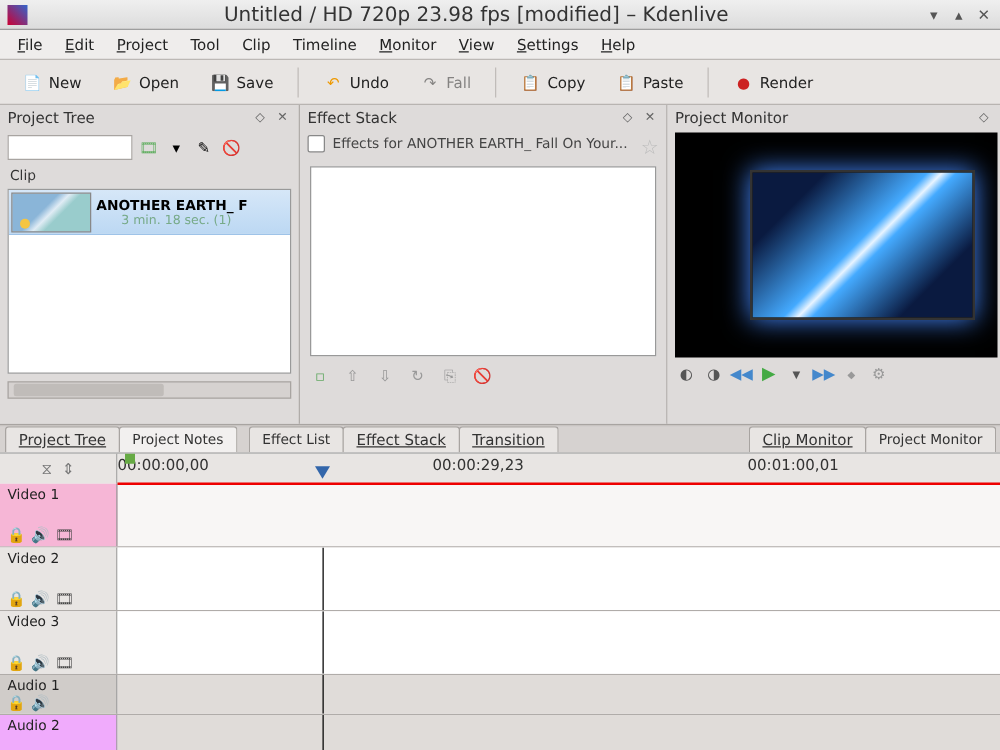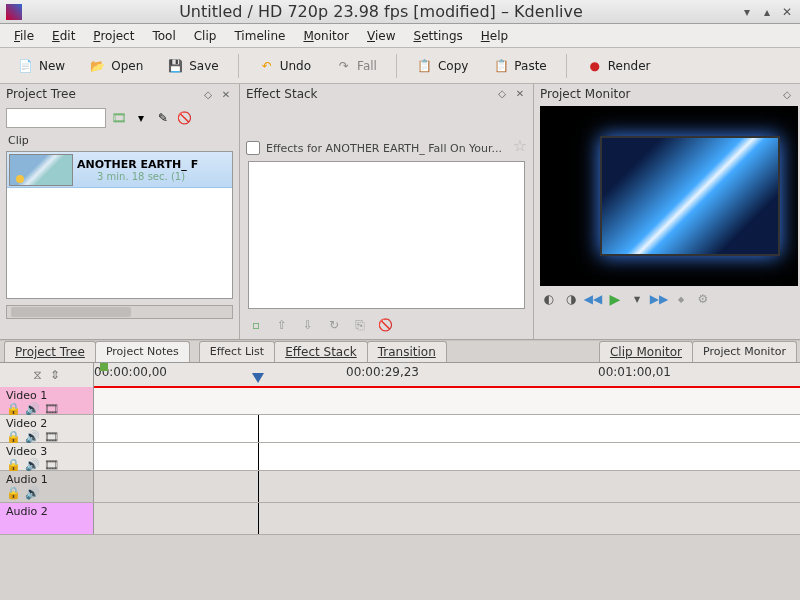--- a/index.html
+++ b/index.html
@@ -29,21 +29,21 @@
 .pt-list { margin:2px 6px; background:#fff; border:1px solid #999; height:148px; overflow:hidden; }
 .pt-item { display:flex; align-items:center; background:linear-gradient(#d6e7f8,#bcd8f3); height:36px; padding:2px; gap:4px; border-bottom:1px solid #9ec3e8; }
 .pt-thumb { width:64px; height:32px; background:linear-gradient(135deg,#8ab5d8 40%,#e0ecf5 50%,#9cc 60%); border:1px solid #888; position:relative; }
 .pt-thumb::after { content:""; position:absolute; bottom:2px; left:6px; width:8px; height:8px; background:#f4c542; border-radius:50%; }
 .pt-item .info { display:flex; flex-direction:column; overflow:hidden; }
 .pt-item .name { font-weight:bold; font-size:11px; white-space:nowrap; }
 .pt-item .dur { font-size:10px; color:#7a8;margin-left:20px; }
 .pt-scroll { height:14px; background:#d6d2d0; margin:4px 6px 0; border:1px solid #a8a4a1; position:relative; }
 .pt-scroll .thumb { position:absolute; left:4px; top:1px; width:120px; height:10px; background:#c0bcb9; border-radius:2px; }
 .effstack { width:294px; }
-.es-head { padding:4px 6px; display:flex; align-items:flex-end; gap:6px;margin-top:28px; }
+.es-head { padding:4px 6px; display:flex; align-items:flex-start; gap:6px; }
 .es-head .chk { width:14px; height:14px; border:1px solid #888; background:#fff; border-radius:2px; }
 .es-head .lbl { flex:1; font-size:11px; color:#444; white-space:nowrap; overflow:hidden; text-overflow:ellipsis; }
 .es-head .star { color:#bbb; font-size:16px; }
 .es-body { margin:2px 8px; background:#fff; border:1px solid #999; height:152px; }
 .es-tools { padding:6px 8px; display:flex; align-items:center; gap:10px; }
 .es-tools .ic { width:16px; height:16px; color:#999; display:flex; align-items:center; justify-content:center; }
 .monitor { flex:1; }
 .mon-view { margin:2px 2px 0 6px; height:180px; background:#000; position:relative; overflow:hidden; }
 .mon-screen { position:absolute; left:60px; top:30px; width:180px; height:120px; background:linear-gradient(135deg,#0a1a40 20%,#4af 48%,#e8f4ff 52%,#4af 56%,#0a1a40 80%); border:2px solid #333; box-shadow:0 0 20px #48f; }
 .mon-ctl { padding:4px 6px; display:flex; align-items:center; gap:4px; }
@@ -56,21 +56,21 @@
 .tab.active { background:#f2f0ef; }
 .tabsep { width:10px; }
 .timeline { background:#f8f6f5; border-top:1px solid #999; }
 .tl-ruler { height:24px; display:flex; }
 .tl-ruler .head { width:94px; background:#e8e5e3; border-right:1px solid #999; display:flex; align-items:center; justify-content:center; gap:8px; color:#777; }
 .tl-ruler .ticks { flex:1; position:relative; background:#e8e5e3; font-size:10px; color:#333; }
 .tl-ruler .ticks .tk { position:absolute; top:2px; }
 .tl-ruler .mark { position:absolute; top:0; left:94px; width:8px; height:8px; background:#6a4; }
 .tl-ruler .playhead { position:absolute; top:10px; width:0; height:0; border-left:6px solid transparent; border-right:6px solid transparent; border-top:10px solid #36a; }
 .tl-redline { position:absolute; left:94px; right:0; top:23px; height:2px; background:#e00; }
-.track { display:flex; height:28px; border-bottom:1px solid #b0aca9; }
+.track { display:flex; height:51px; border-bottom:1px solid #b0aca9; }
 .track.h32 { height:32px; }
 .trkhead { width:94px; background:#e8e5e3; border-right:1px solid #999; display:flex; flex-direction:column; padding:2px 6px; }
 .trkhead.pink { background:#f6b6d6; }
 .trkhead .name { font-size:11px; color:#222; }
 .trkhead .icons { display:flex; gap:4px; margin-top:auto; font-size:11px; color:#444; }
 .trkbody { flex:1; position:relative; background:#fff; overflow:hidden; }
 .clip { position:absolute; top:0; bottom:0; background:#627389; border:1px solid #3a465a; }
 .clip.dark { background:#2a3240; }
 .clip .wave { position:absolute; left:0; right:0; bottom:2px; height:18px; background:repeating-linear-gradient(90deg,#2a3240 0,#2a3240 1px,#627389 1px,#627389 2px),linear-gradient(#4a5668,#4a5668); opacity:.9; }
 .clip .label { position:absolute; right:0; top:10px; background:#e33; color:#fff; font-size:10px; padding:1px 4px; }

